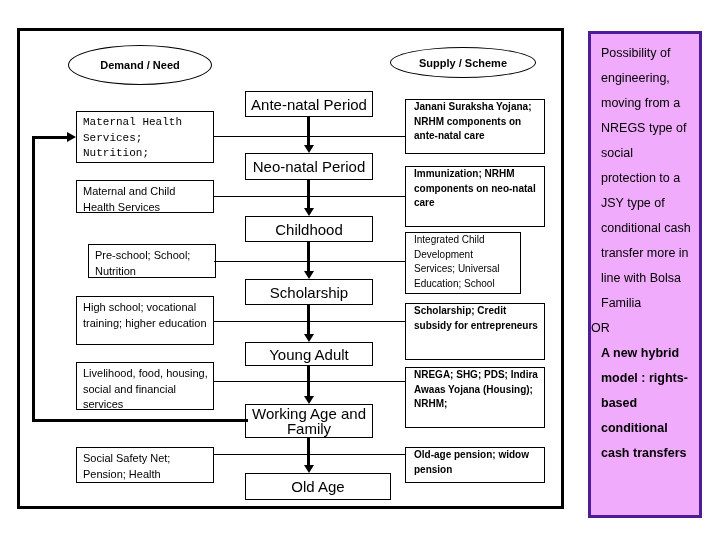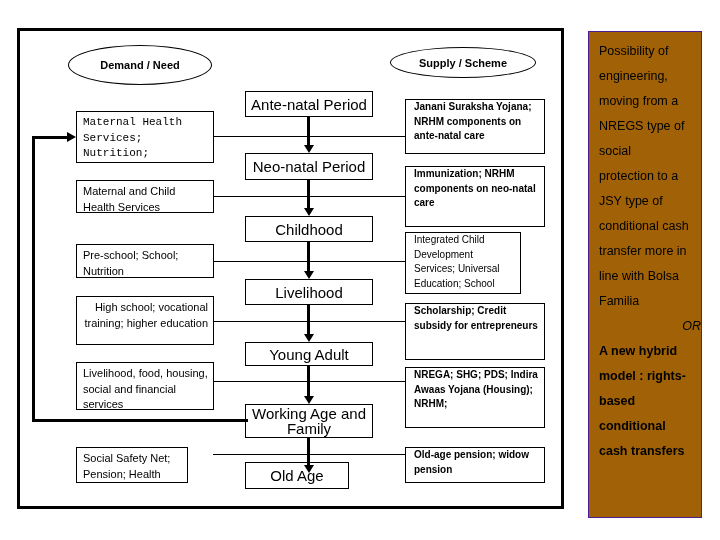--- a/index.html
+++ b/index.html
@@ -32,28 +32,28 @@
   .arrow-head-down {
     width:0; height:0;
     border-left:5px solid transparent; border-right:5px solid transparent;
     border-top:8px solid #000;
   }
   .arrow-head-right {
     width:0; height:0;
     border-top:5px solid transparent; border-bottom:5px solid transparent;
     border-left:9px solid #000;
   }
-  .sidebar { border:1px solid #4c1d95; background:#a16207;padding-left:8px; }
+  .sidebar { border:3px solid #4c1d95; background:#f0abfc;padding-left:8px; }
   .sidebar-text { position:absolute; left:0; top:7px; width:100%; }
   .sb-line {
     font-size:12.5px; line-height:25px; padding-left:10px;
     white-space:nowrap;
   }
   .sb-line.bold { font-weight:bold; }
-  .sb-line.center { text-align:right; padding-left:0;font-style:italic; }
+  .sb-line.center { text-align:left; padding-left:0; }
 </style>
 </head>
 <body>
 
 <div id="canvas">
 
   <div class="abs main-border" style="left:17px; top:28px; width:547px; height:481px;"></div>
 
   <div class="abs oval" style="left:68px; top:45px; width:144px; height:40px;">
     <span>Demand / Need</span>
@@ -65,29 +65,29 @@
   <div class="abs box stage-box" style="left:245px; top:91px; width:128px; height:26px;">
     <span>Ante-natal Period</span>
   </div>
   <div class="abs box stage-box" style="left:245px; top:153px; width:128px; height:27px;">
     <span>Neo-natal Period</span>
   </div>
   <div class="abs box stage-box" style="left:245px; top:216px; width:128px; height:26px;">
     <span>Childhood</span>
   </div>
   <div class="abs box stage-box" style="left:245px; top:279px; width:128px; height:26px;">
-    <span>Livelihood</span>
+    <span>Scholarship</span>
   </div>
   <div class="abs box stage-box" style="left:245px; top:342px; width:128px; height:24px;">
     <span>Young Adult</span>
   </div>
   <div class="abs box stage-box" style="left:245px; top:404px; width:128px; height:34px;">
     <span>Working Age and Family</span>
   </div>
-  <div class="abs box stage-box" style="left:245px; top:462px; width:104px; height:27px;">
+  <div class="abs box stage-box" style="left:245px; top:473px; width:146px; height:27px;">
     <span>Old Age</span>
   </div>
 
   <div class="abs arrow-line" style="left:307px; top:117px; height:28px;"></div>
   <div class="abs arrow-head-down" style="left:304px; top:145px;"></div>
 
   <div class="abs arrow-line" style="left:307px; top:180px; height:28px;"></div>
   <div class="abs arrow-head-down" style="left:304px; top:208px;"></div>
 
   <div class="abs arrow-line" style="left:307px; top:242px; height:29px;"></div>
@@ -101,30 +101,30 @@
 
   <div class="abs arrow-line" style="left:307px; top:438px; height:27px;"></div>
   <div class="abs arrow-head-down" style="left:304px; top:465px;"></div>
 
   <div class="abs box demand-box" style="left:76px; top:111px; width:138px; height:52px;font-family:Liberation Mono, monospace;">
     <span>Maternal Health Services; Nutrition; Transport</span>
   </div>
   <div class="abs box demand-box" style="left:76px; top:180px; width:138px; height:33px;">
     <span>Maternal and Child Health Services</span>
   </div>
-  <div class="abs box demand-box" style="left:76px; top:244px; width:138px; height:34px;">
+  <div class="abs box demand-box" style="left:88px; top:244px; width:128px; height:34px;">
     <span>Pre-school; School; Nutrition</span>
   </div>
-  <div class="abs box demand-box" style="left:76px; top:296px; width:138px; height:49px;text-align:right;">
+  <div class="abs box demand-box" style="left:76px; top:296px; width:138px; height:49px;">
     <span>High school; vocational training; higher education</span>
   </div>
   <div class="abs box demand-box" style="left:76px; top:362px; width:138px; height:48px;">
     <span>Livelihood, food, housing, social and financial services</span>
   </div>
-  <div class="abs box demand-box" style="left:76px; top:447px; width:112px; height:36px;">
+  <div class="abs box demand-box" style="left:76px; top:447px; width:138px; height:36px;">
     <span>Social Safety Net; Pension; Health</span>
   </div>
 
   <div class="abs box supply-box" style="left:405px; top:99px; width:140px; height:55px;">
     <span>Janani Suraksha Yojana; NRHM components on ante-natal care</span>
   </div>
   <div class="abs box supply-box" style="left:405px; top:166px; width:140px; height:61px;">
     <span>Immunization; NRHM components on neo-natal care</span>
   </div>
   <div class="abs box supply-box regular" style="left:405px; top:232px; width:116px; height:62px;">

